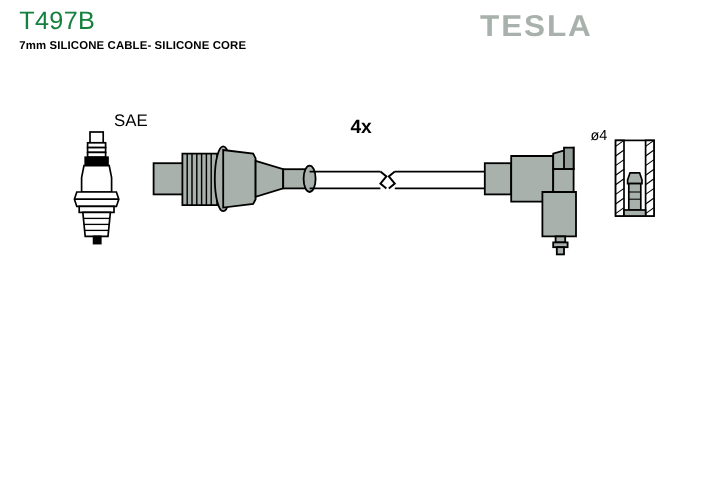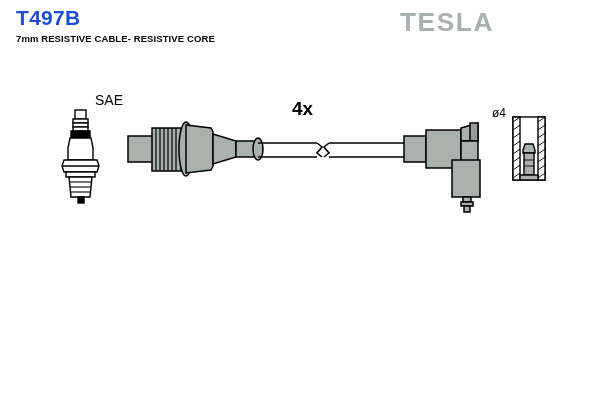--- a/index.html
+++ b/index.html
@@ -13,23 +13,23 @@
     height: 400px;
     background: #ffffff;
     overflow: hidden;
     font-family: "Liberation Sans", sans-serif;
   }
   #part-title {
     position: absolute;
     left: 16px;
     top: 6px;
     font-size: 21px;
-    font-weight: bold;
+    font-weight: normal;
     letter-spacing: 0.3px;
-    color: #1d4ed8;
+    color: #15803d;
     white-space: nowrap;
   }
   #part-subtitle {
     position: absolute;
     left: 16px;
     top: 33px;
     font-size: 9.5px;
     font-weight: bold;
     letter-spacing: 0.1px;
     color: #000000;
@@ -53,21 +53,21 @@
     white-space: nowrap;
   }
   #label-sae {
     left: 95px;
     top: 92px;
     font-size: 14px;
   }
   #label-qty {
     left: 292px;
     top: 98px;
-    font-size: 19px;
+    font-size: 16px;
     font-weight: bold;
   }
   #label-dia {
     left: 492px;
     top: 106px;
     font-size: 12px;
     text-align: center;
   }
   #art-layer {
     position: absolute;
@@ -75,21 +75,21 @@
     top: 0;
   }
 </style>
 </head>
 <body>
 
 <div id="page">
 
   <div id="part-title">T497B</div>
 
-  <div id="part-subtitle">7mm RESISTIVE CABLE- RESISTIVE CORE</div>
+  <div id="part-subtitle">7mm SILICONE CABLE- SILICONE CORE</div>
 
   <div id="brand-logo">TESLA</div>
 
   <svg id="art-layer" width="600" height="400" viewBox="0 0 600 400">
 
     <g stroke="#000000" stroke-width="1.4" stroke-linejoin="miter">
 
       <rect x="75" y="110" width="11" height="9" fill="#ffffff"></rect>
 
       <rect x="73" y="119" width="15" height="4" fill="#ffffff"></rect>

